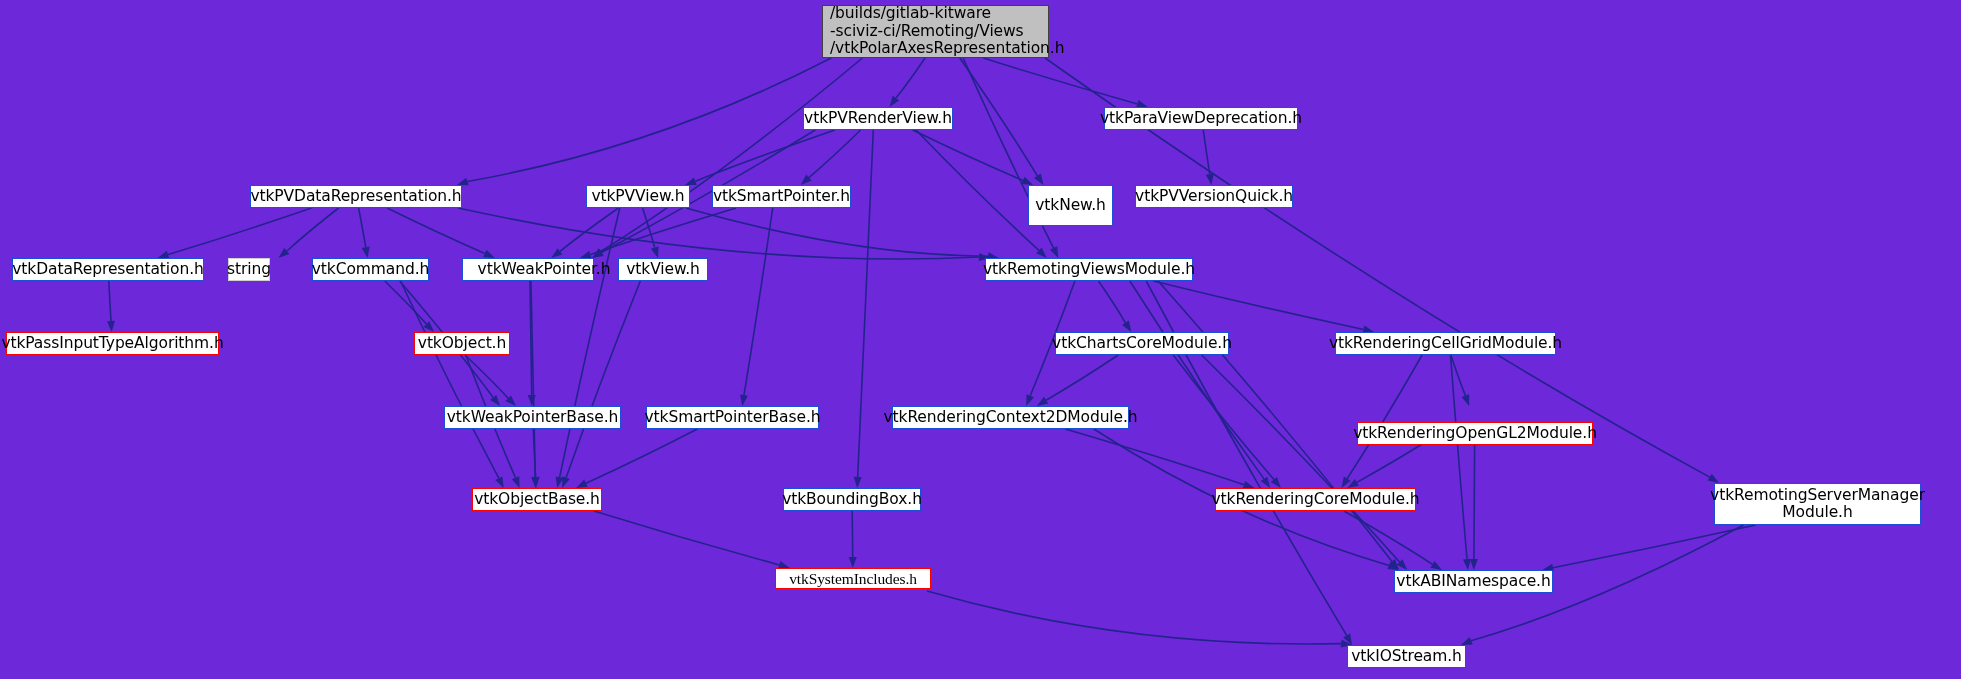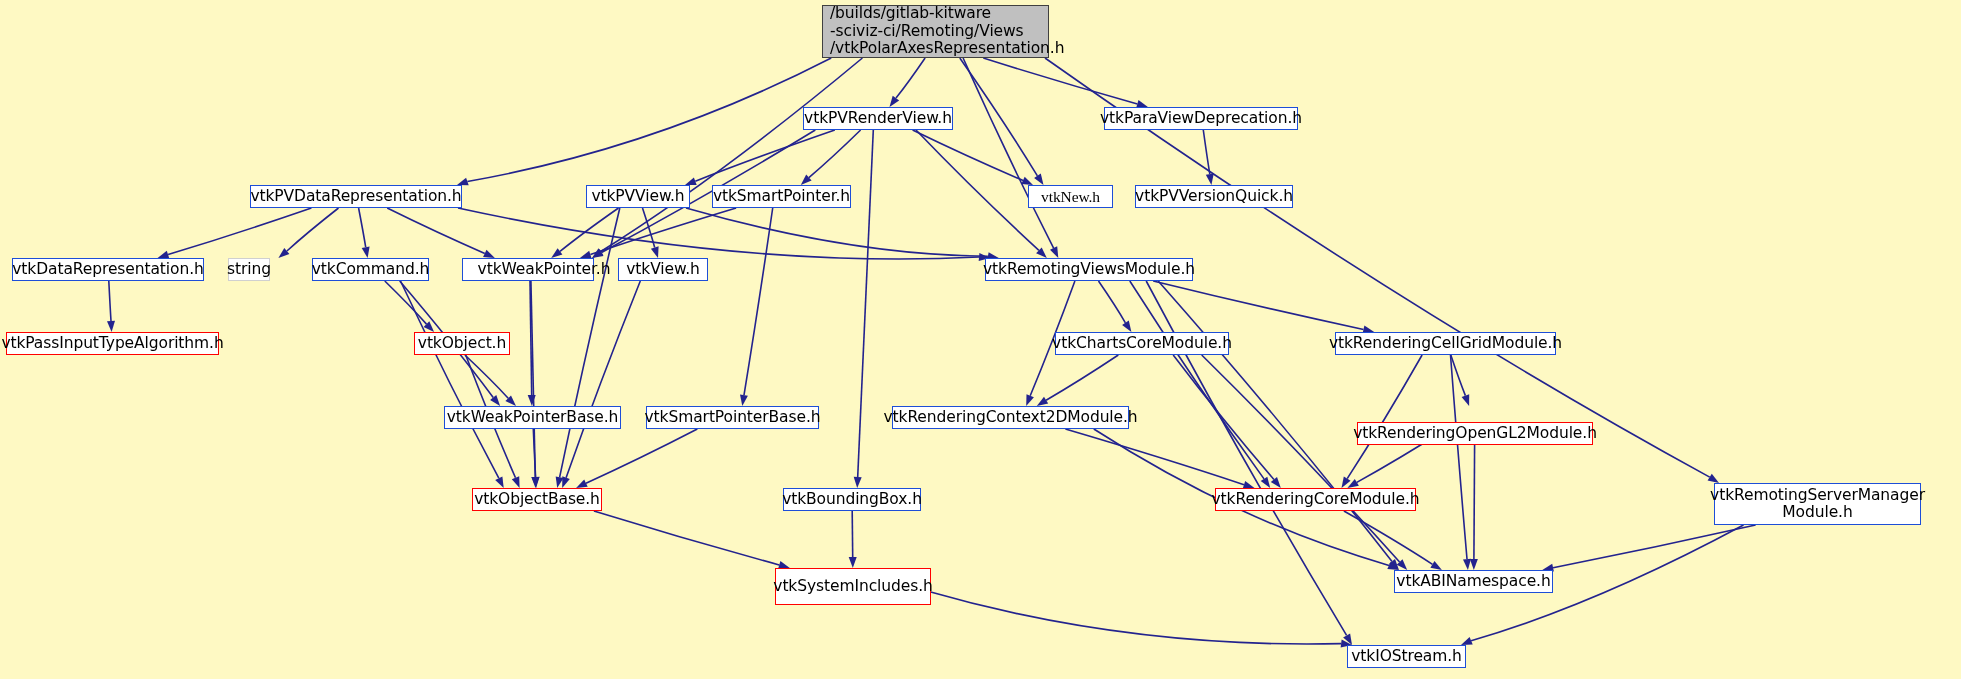--- a/index.html
+++ b/index.html
@@ -8,21 +8,21 @@
     background: #ffffff;
   }
   body {
     font-family: "DejaVu Sans", sans-serif;
   }
   #graph-root {
     position: relative;
     width: 1961px;
     height: 679px;
     overflow: hidden;
-    background: #fef9c3;
+    background: #6d28d9;
   }
   #graph-svg {
     position: absolute;
     left: 0;
     top: 0;
     width: 1961px;
     height: 679px;
   }
   .edge {
     fill: none;
@@ -191,38 +191,38 @@
     </svg>
   <div id="nodes-layer">
       <div class="node-box root" style="left: 822px; top: 5px; width: 227px; height: 53px;">/builds/gitlab-kitware
 -sciviz-ci/Remoting/Views
 /vtkPolarAxesRepresentation.h</div>
       <div class="node-box plain" style="left: 803px; top: 107px; width: 150px; height: 23px;">vtkPVRenderView.h</div>
       <div class="node-box plain" style="left: 1104px; top: 107px; width: 194px; height: 23px;">vtkParaViewDeprecation.h</div>
       <div class="node-box plain" style="left: 250px; top: 185px; width: 212px; height: 23px;">vtkPVDataRepresentation.h</div>
       <div class="node-box plain" style="left: 586px; top: 185px; width: 104px; height: 23px;">vtkPVView.h</div>
       <div class="node-box plain" style="left: 712px; top: 185px; width: 139px; height: 23px;">vtkSmartPointer.h</div>
-      <div class="node-box plain" style="left: 1028px; top: 185px; width: 85px; height: 23px; font-family: Liberation Serif, serif;">vtkNew.h</div>
+      <div class="node-box plain" style="left: 1028px; top: 185px; width: 85px; height: 41px;">vtkNew.h</div>
       <div class="node-box plain" style="left: 1135px; top: 185px; width: 158px; height: 23px;">vtkPVVersionQuick.h</div>
       <div class="node-box plain" style="left: 12px; top: 258px; width: 192px; height: 23px;">vtkDataRepresentation.h</div>
       <div class="node-box gray" style="left: 228px; top: 258px; width: 42px; height: 23px;">string</div>
       <div class="node-box plain" style="left: 312px; top: 258px; width: 117px; height: 23px;">vtkCommand.h</div>
       <div class="node-box plain" style="left: 462px; top: 258px; width: 132px; height: 23px; padding-left: 32px;">vtkWeakPointer.h</div>
       <div class="node-box plain" style="left: 618px; top: 258px; width: 90px; height: 23px;">vtkView.h</div>
       <div class="node-box plain" style="left: 985px; top: 258px; width: 208px; height: 23px;">vtkRemotingViewsModule.h</div>
       <div class="node-box red" style="left: 6px; top: 332px; width: 213px; height: 23px;">vtkPassInputTypeAlgorithm.h</div>
       <div class="node-box red" style="left: 402px; top: 332px; width: 96px; height: 23px; margin-left: 12px;">vtkObject.h</div>
       <div class="node-box plain" style="left: 1055px; top: 332px; width: 174px; height: 23px;">vtkChartsCoreModule.h</div>
       <div class="node-box plain" style="left: 1335px; top: 332px; width: 221px; height: 23px;">vtkRenderingCellGridModule.h</div>
       <div class="node-box plain" style="left: 444px; top: 406px; width: 177px; height: 23px;">vtkWeakPointerBase.h</div>
       <div class="node-box plain" style="left: 646px; top: 406px; width: 173px; height: 23px;">vtkSmartPointerBase.h</div>
       <div class="node-box plain" style="left: 892px; top: 406px; width: 237px; height: 23px;">vtkRenderingContext2DModule.h</div>
       <div class="node-box red" style="left: 1357px; top: 406px; width: 236px; height: 23px; margin-top: 16px;">vtkRenderingOpenGL2Module.h</div>
       <div class="node-box red" style="left: 472px; top: 488px; width: 130px; height: 23px;">vtkObjectBase.h</div>
       <div class="node-box plain" style="left: 783px; top: 488px; width: 138px; height: 23px;">vtkBoundingBox.h</div>
       <div class="node-box red" style="left: 1215px; top: 488px; width: 201px; height: 23px;">vtkRenderingCoreModule.h</div>
       <div class="node-box plain" style="left: 1714px; top: 483px; width: 207px; height: 42px;">vtkRemotingServerManager
 Module.h</div>
-      <div class="node-box red" style="left: 775px; top: 568px; width: 156px; height: 37px;">vtkSystemIncludes.h</div>
+      <div class="node-box red" style="left: 775px; top: 568px; width: 156px; height: 21px; font-family: Liberation Serif, serif;">vtkSystemIncludes.h</div>
       <div class="node-box plain" style="left: 1394px; top: 570px; width: 159px; height: 23px; text-align: center;">vtkABINamespace.h</div>
       <div class="node-box plain" style="left: 1347px; top: 645px; width: 119px; height: 23px;">vtkIOStream.h</div>
     </div>
 </div>
 
 </body></html>

